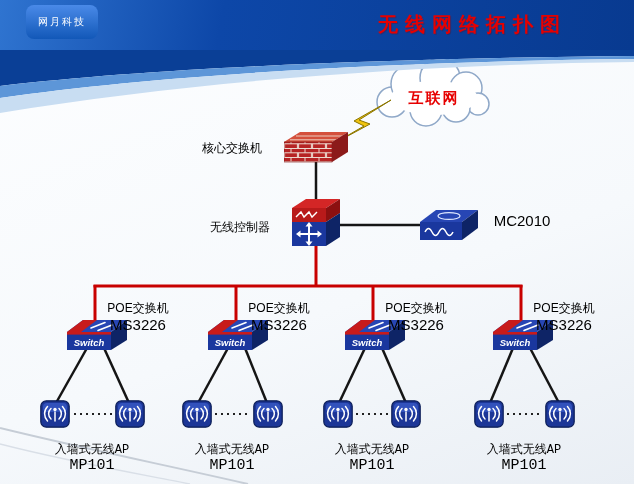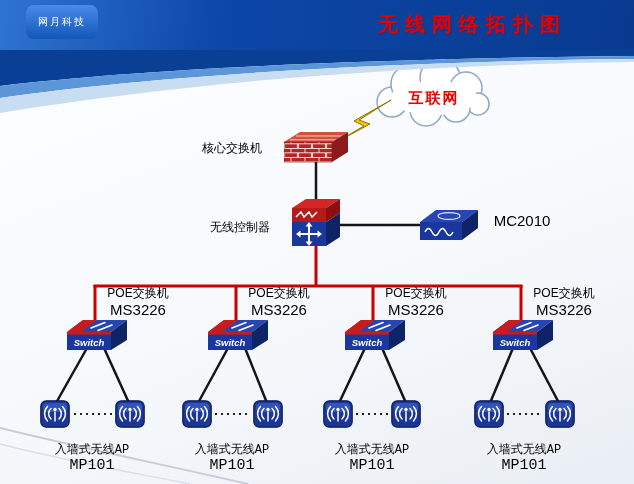--- a/index.html
+++ b/index.html
@@ -18,21 +18,21 @@
     font-size:10px;padding:10px 12px;border-radius:8px;transform:translateX(10px);letter-spacing:2px;}
   .page-title{position:absolute;top:11px;left:378px;z-index:8;color:#e60000;font-size:20px;
     font-weight:bold;letter-spacing:7px;font-family:"Liberation Serif","DejaVu Serif",serif;
     text-shadow:1px 1px 0 rgba(120,0,0,.25);white-space:nowrap;}
   .cloud{position:absolute;z-index:1;}
   .links{position:absolute;top:0;left:0;z-index:2;}
   svg.icon{position:absolute;z-index:3;}
   .node-label{position:absolute;font-size:12px;color:#000;z-index:4;white-space:nowrap;}
   .center{text-align:center;}
   .model{font-size:15px;}
-  .poe-label{position:absolute;top:287px;width:86px;text-align:center;font-size:12px;
+  .poe-label{position:absolute;top:302px;width:86px;text-align:center;font-size:12px;
     line-height:1.15;z-index:4;color:#000;}
   .ap-label{position:absolute;top:443px;width:110px;text-align:center;font-size:12px;
     line-height:1.18;z-index:4;color:#000;font-family:Liberation Mono, monospace;}
   .decor{position:absolute;left:0;bottom:0;z-index:0;}
 </style>
 </head>
 <body>
 
 <div class="stage">
 

